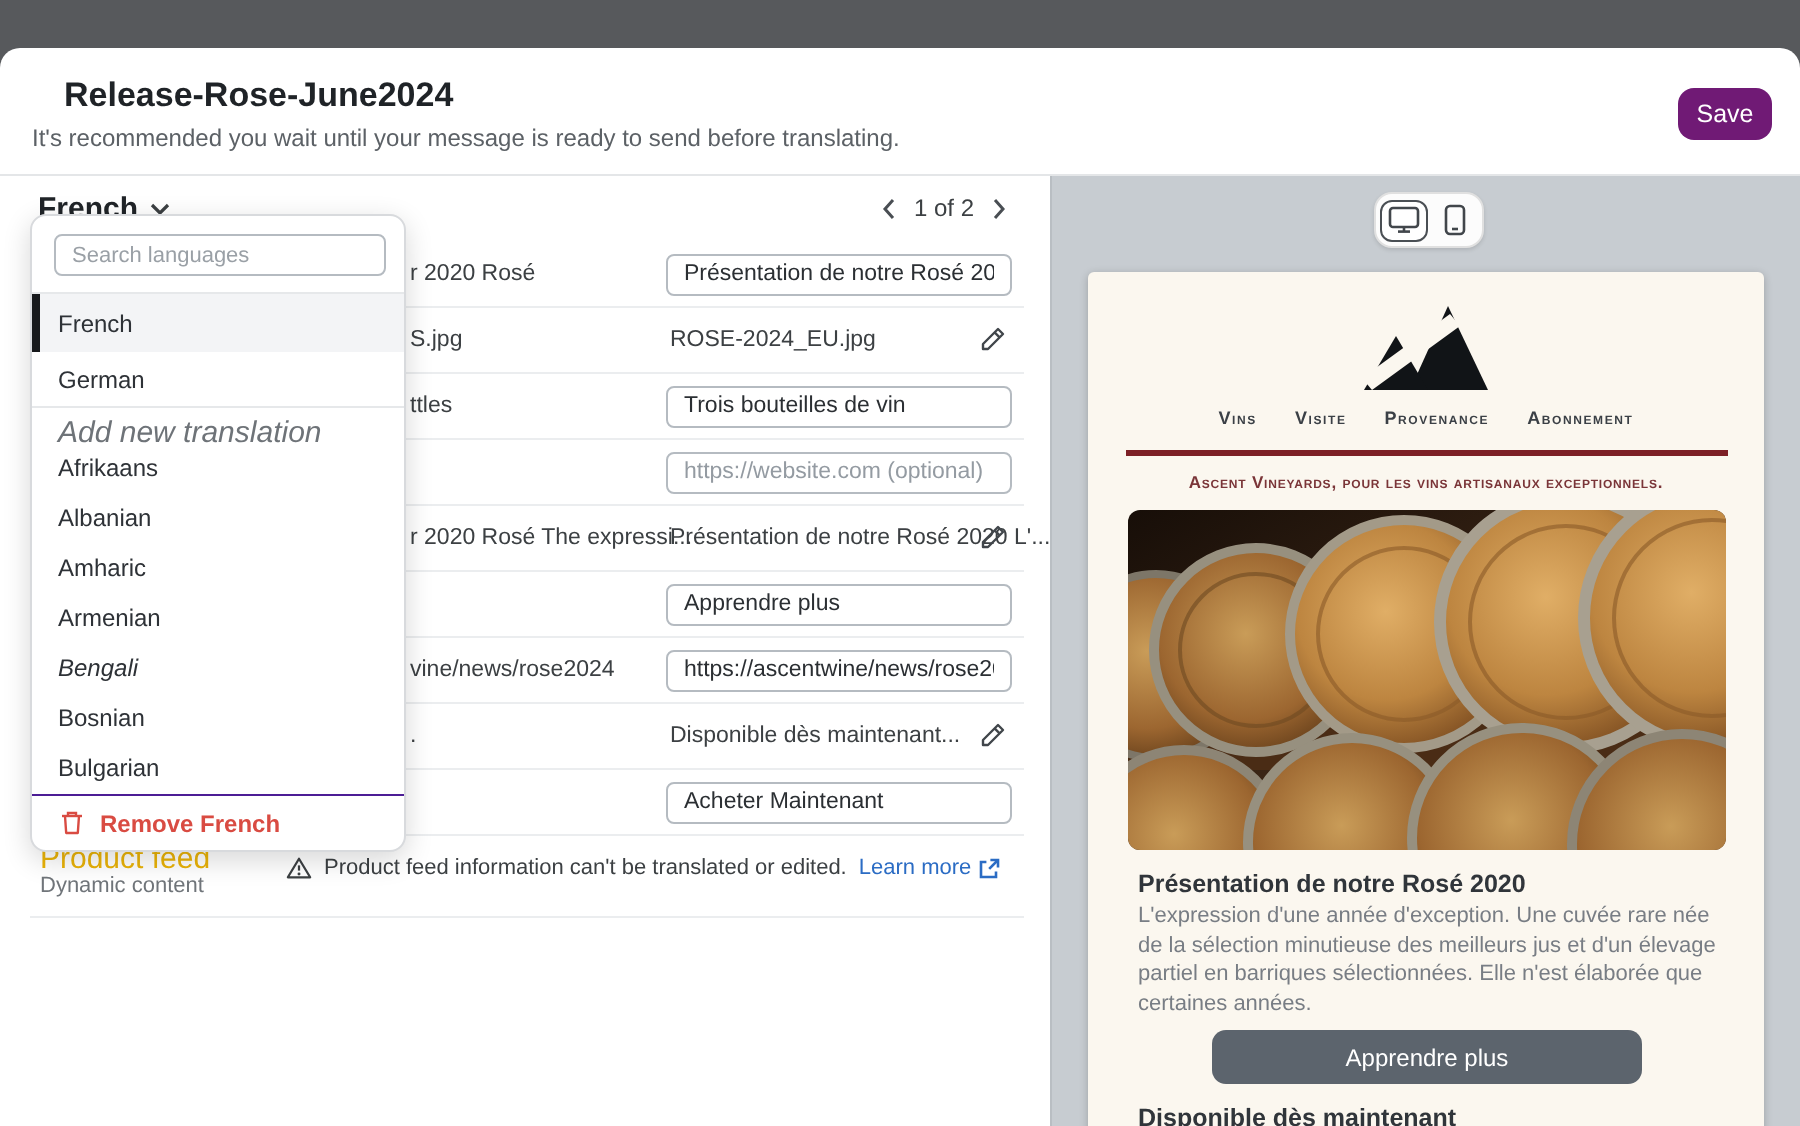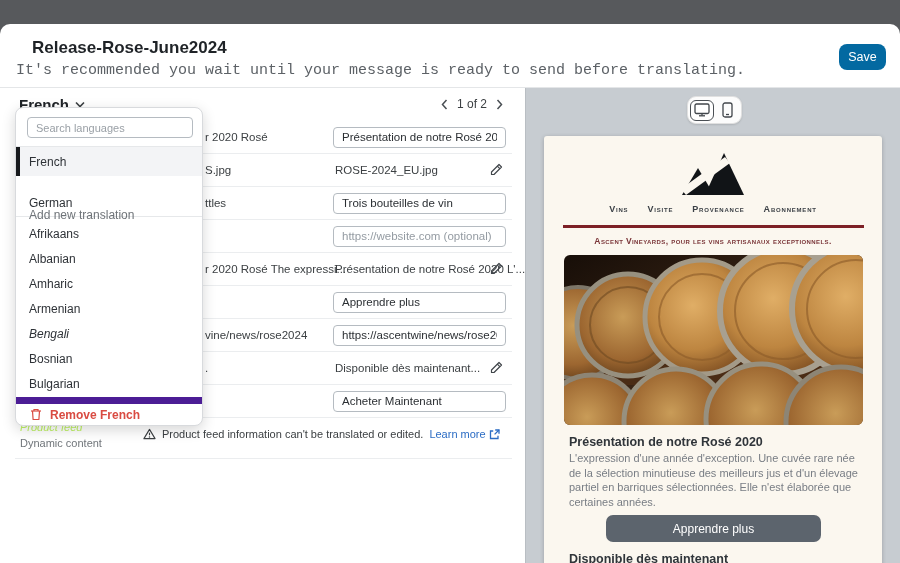--- a/index.html
+++ b/index.html
@@ -3,22 +3,22 @@
 <meta charset="utf-8">
 <style>
   html,body{margin:0;padding:0;background:#57595c;}
   *{box-sizing:border-box;}
   .stage{position:relative;width:900px;height:563px;overflow:hidden;
          font-family:"Liberation Sans","DejaVu Sans",sans-serif;color:#24282c;}
   .abs{position:absolute;}
   .sheet{position:absolute;left:0;right:0;top:24px;bottom:0;background:#ffffff;
          border-radius:10px 10px 0 0;}
   .page-title{font-size:17px;font-weight:bold;color:#1f2327;}
-  .page-subtitle{font-size:15px;color:#5c6166;font-family:Liberation Mono, monospace;}
-  .save-btn{background:#0369a1;color:#fff;font-size:12.5px;border:none;border-radius:8px;
+  .page-subtitle{font-size:12px;color:#5c6166;}
+  .save-btn{background:#701a75;color:#fff;font-size:12.5px;border:none;border-radius:8px;
             width:47px;height:26px;cursor:pointer;font-family:inherit;}
   .hdr-sep{position:absolute;left:0;right:0;top:87px;height:1px;background:#e4e6e8;}
   .lang-trigger{font-size:15px;font-weight:bold;color:#202428;display:flex;align-items:center;gap:6px;cursor:pointer;}
   .pager{display:flex;align-items:center;gap:9px;font-size:12px;color:#3c4043;}
   .pager .arrow{cursor:pointer;display:flex;align-items:center;}
   
   .t-row{position:absolute;left:15px;width:497px;height:33px;border-bottom:1px solid #ebedef;
          display:flex;align-items:center;}
   .orig-frag{position:absolute;left:190px;font-size:11.5px;color:#3c4043;white-space:nowrap;}
   .t-input{position:absolute;left:318px;width:173px;height:21px;border:1px solid #b5bbc1;border-radius:4px;
@@ -29,26 +29,26 @@
   
   .dropdown{position:absolute;left:15px;top:107px;width:188px;height:319px;background:#fff;
             border:1px solid #d8dadd;border-radius:8px;box-shadow:0 4px 14px rgba(0,0,0,.16);z-index:10;}
   .dd-search{position:absolute;left:11px;top:9px;width:166px;height:21px;border:1px solid #b5bbc1;
              border-radius:4px;font-size:11px;padding:0 8px;font-family:inherit;color:#2b2f33;}
   .dd-search::placeholder{color:#9aa0a6;}
   .dd-item{position:absolute;left:0;width:100%;font-size:12px;color:#2e3237;display:flex;
            align-items:center;padding-left:13px;cursor:pointer;}
   .dd-item.selected{background:#f3f4f6;}
   .sel-bar{position:absolute;left:0;top:0;bottom:0;width:4px;background:#17191c;}
-  .dd-section{position:absolute;left:13px;font-size:12px;color:#6e7378;}
+  .dd-section{position:absolute;left:13px;font-size:15px;color:#6e7378;font-style:italic;}
   .dd-remove{position:absolute;left:0;bottom:0;width:100%;height:28px;display:flex;align-items:center;
              gap:8px;padding-left:14px;color:#d94b42;font-size:12px;font-weight:bold;cursor:pointer;
-             border-top:7px solid #4c1d95;}
+             border-top:1px solid #4c1d95;}
   
-  .pf-title{font-size:11px;color:#bef264;font-style:italic;}
+  .pf-title{font-size:15px;color:#eab308;}
   .pf-sub{font-size:11px;color:#70757a;}
   .warn-row{position:absolute;left:143px;top:428px;display:flex;align-items:center;gap:6px;
             font-size:11px;color:#3c4043;white-space:nowrap;}
   .learn-more{color:#2b6cc4;cursor:pointer;display:inline-flex;align-items:center;gap:3px;}
   
   .preview{position:absolute;left:525px;top:88px;width:375px;bottom:0;background:#c7ccd1;
            border-left:1px solid #b9bec3;}
   .toggle-wrap{position:absolute;left:161px;top:8px;width:55px;height:28px;background:#fcfcfc;
                border:1px solid #e0e0e0;border-radius:9px;display:flex;align-items:center;
                justify-content:center;gap:2px;box-shadow:0 1px 2px rgba(0,0,0,.12);}
@@ -182,21 +182,21 @@
     </span>
   </div>
   <div class="abs" style="left:15px;top:458px;width:497px;height:1px;background:#ebedef;"></div>
 
   <div class="dropdown">
     <input class="dd-search" placeholder="Search languages" style="">
     <div class="dd-item selected" style="top:38px;height:30px;border-top:1px solid #e6e8ea;">
       <div class="sel-bar"></div>
       <span>French</span>
     </div>
-    <div class="dd-item" style="top:68px;height:28px;border-bottom:1px solid #e6e8ea;margin-top:13px;">
+    <div class="dd-item" style="top:68px;height:28px;border-bottom:1px solid #e6e8ea;">
       <span>German</span>
     </div>
     <div class="dd-section" style="top:100px;">Add new translation</div>
     <div class="dd-item" style="top:113px;height:25px;">
         <span>Afrikaans</span>
       </div>
     <div class="dd-item" style="top:138px;height:25px;">
         <span>Albanian</span>
       </div>
     <div class="dd-item" style="top:188px;height:25px;">

